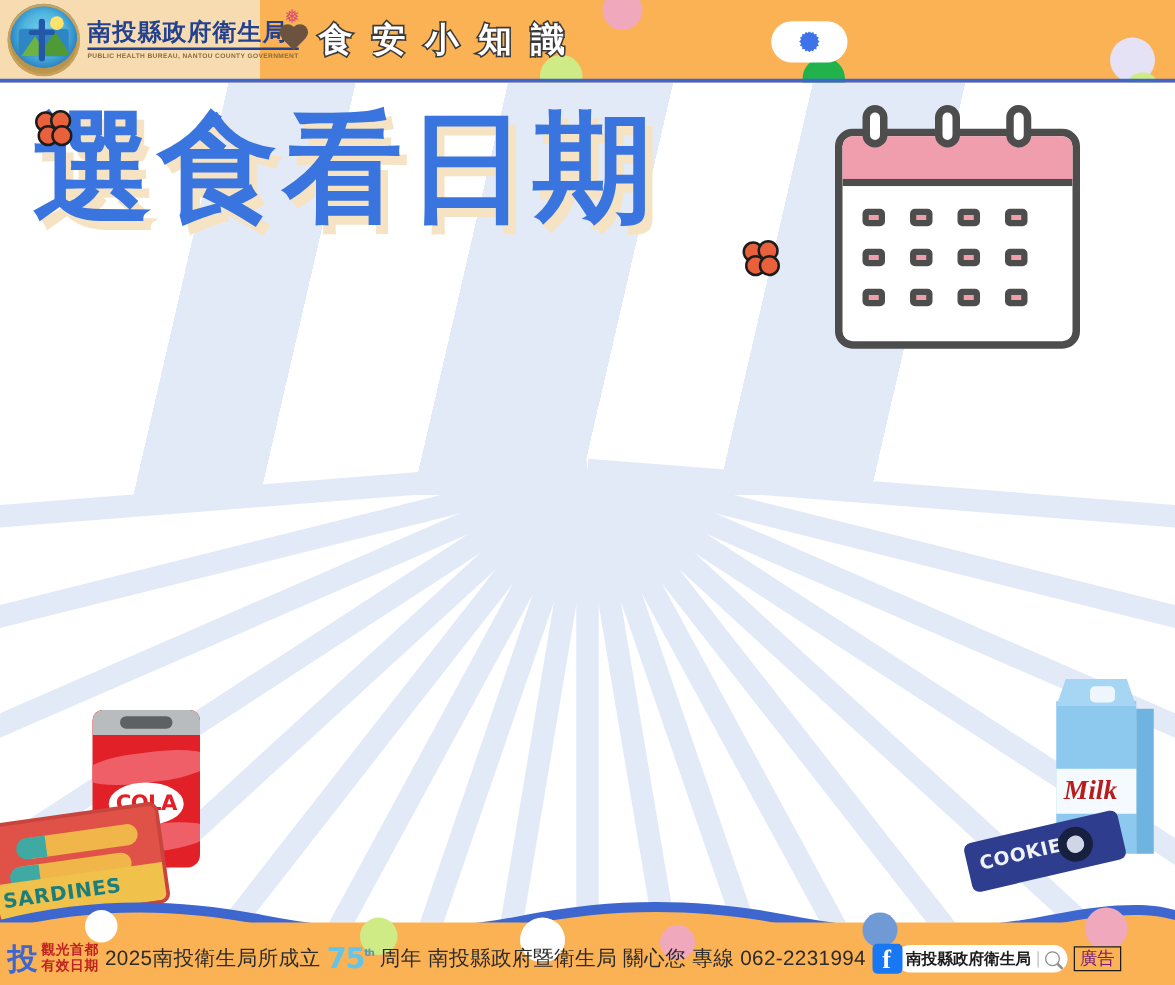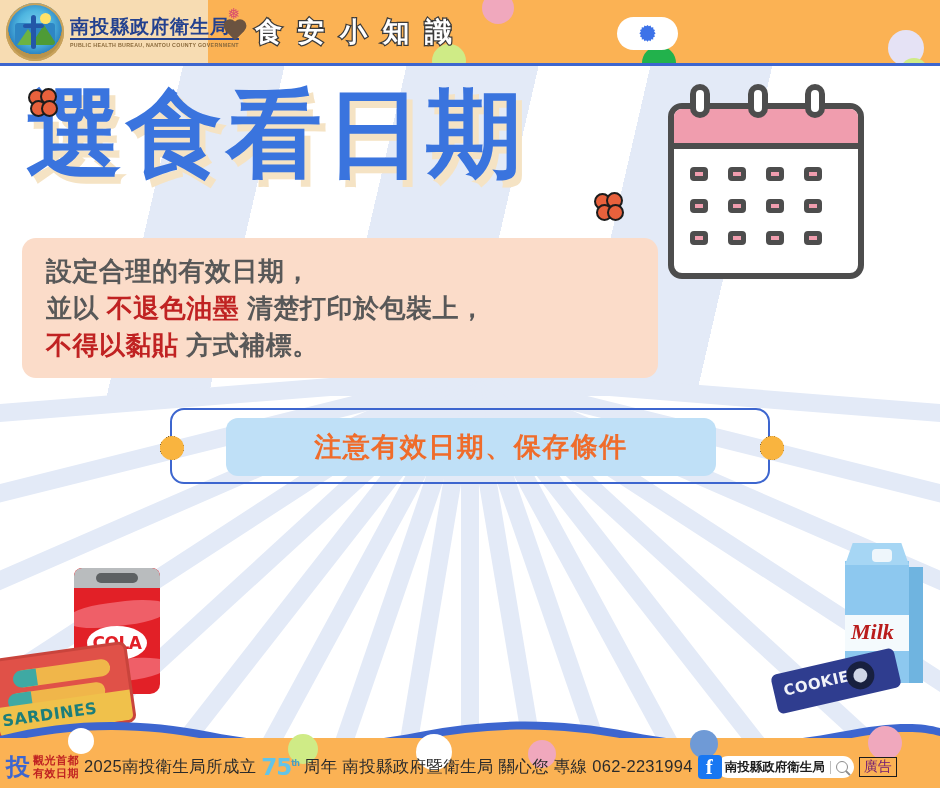--- a/index.html
+++ b/index.html
@@ -266,39 +266,21 @@
           <div class="cal-cell" style="left: 54px; top: 122px;"></div>
           <div class="cal-cell" style="left: 92px; top: 122px;"></div>
           <div class="cal-cell" style="left: 130px; top: 122px;"></div>
         </div>
     </div>
     <div class="cal-ring r1"></div>
     <div class="cal-ring r2"></div>
     <div class="cal-ring r3"></div>
   </div>
 
-  <div class="peach-box" id="peach-box">
-      <div class="peach-line"><span>設定合理的有效日期，</span></div>
-      <div class="peach-line"><span>並以 </span><span class="hl-red">不退色油墨</span><span> 清楚打印於包裝上，</span></div>
-      <div class="peach-line"><span class="hl-red">不得以黏貼</span><span> 方式補標。</span></div>
-    </div>
-
-  <div class="tip tip1">
-    <div class="sun sun-l">
-        <div class="spikes"></div>
-        <div class="core"></div>
-      </div>
-    <div class="tip-pill">
-        <div class="tip-text" id="tip0"><span>注意有效日期、保存條件</span></div>
-      </div>
-    <div class="sun sun-r">
-        <div class="spikes"></div>
-        <div class="core"></div>
-      </div>
-  </div>
+
 
   <div class="cola">
     <div class="cola-wave"></div>
       <div class="cola-wave2"></div>
     <div class="cola-top"></div>
     <div class="cola-label">COLA</div>
   </div>
   <div class="sardine">
     <div class="fish fish1"></div>
     <div class="fish fish2"></div>

